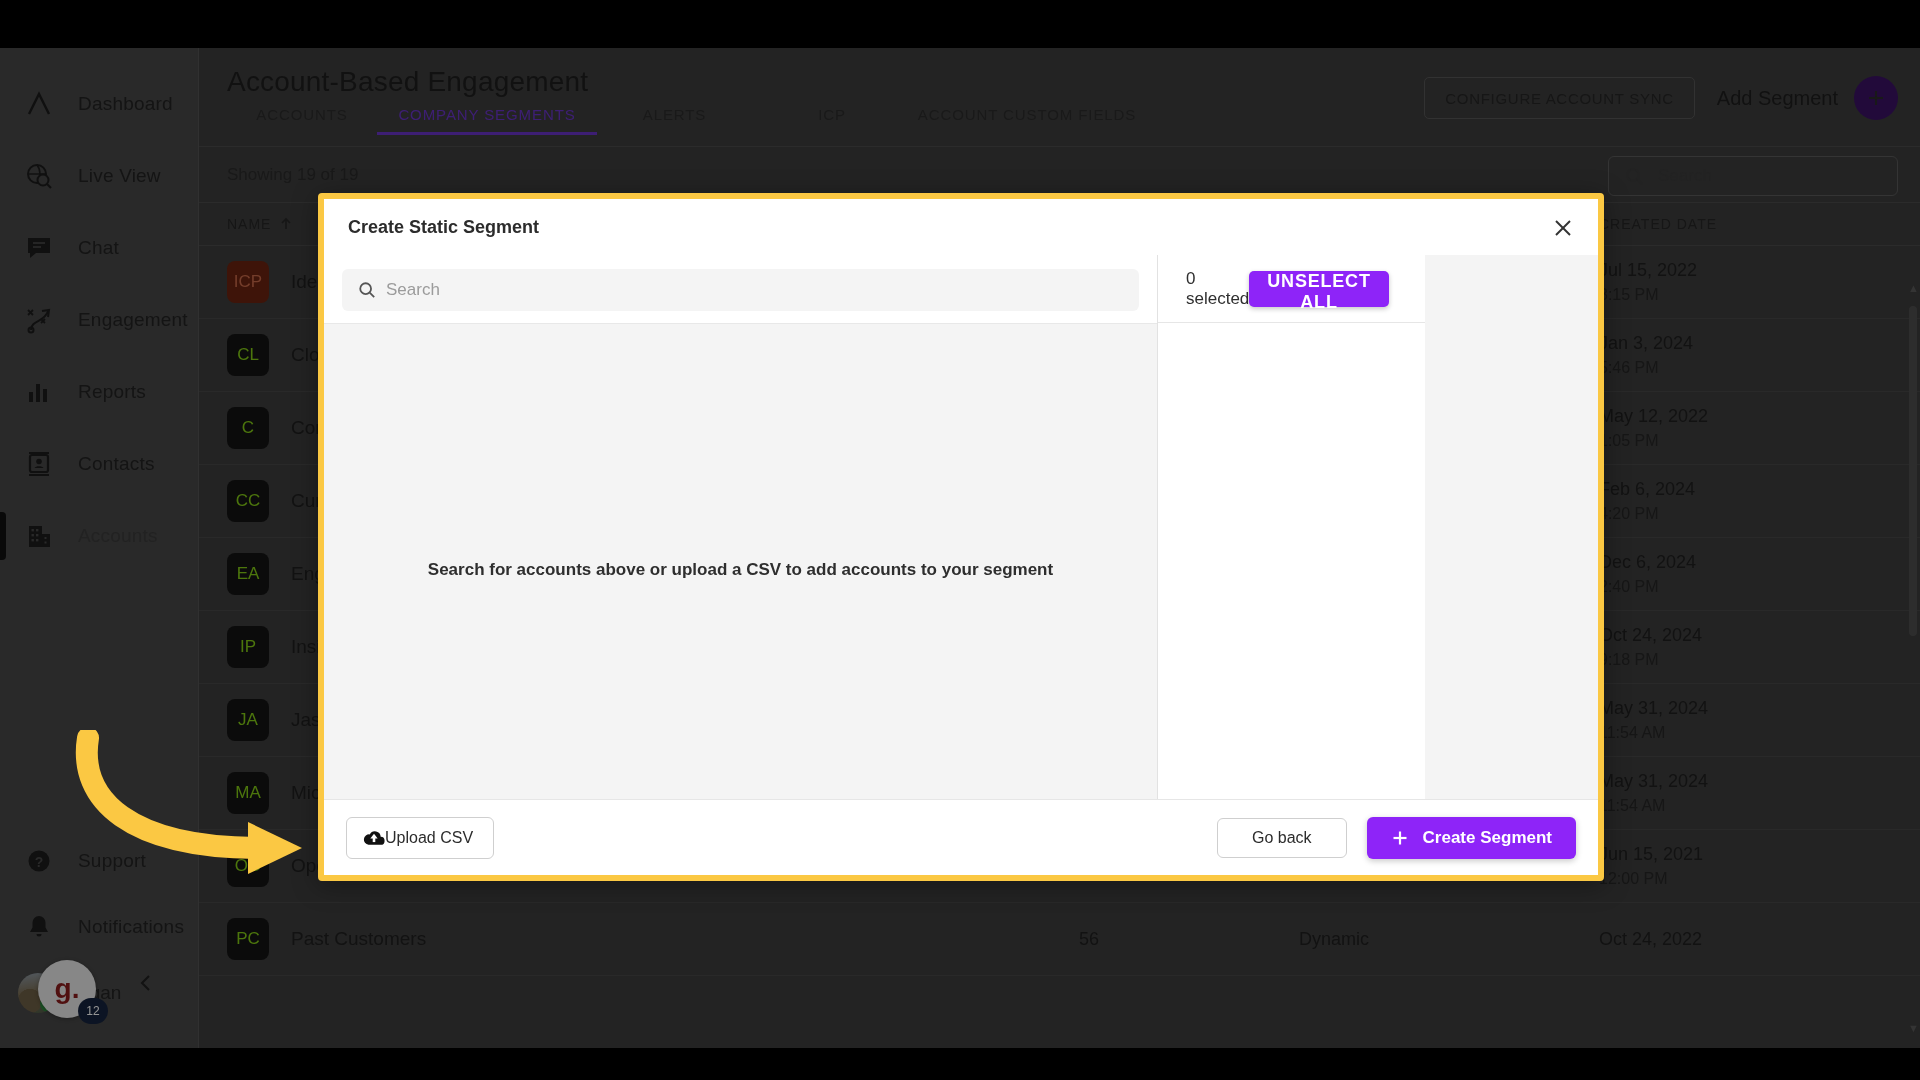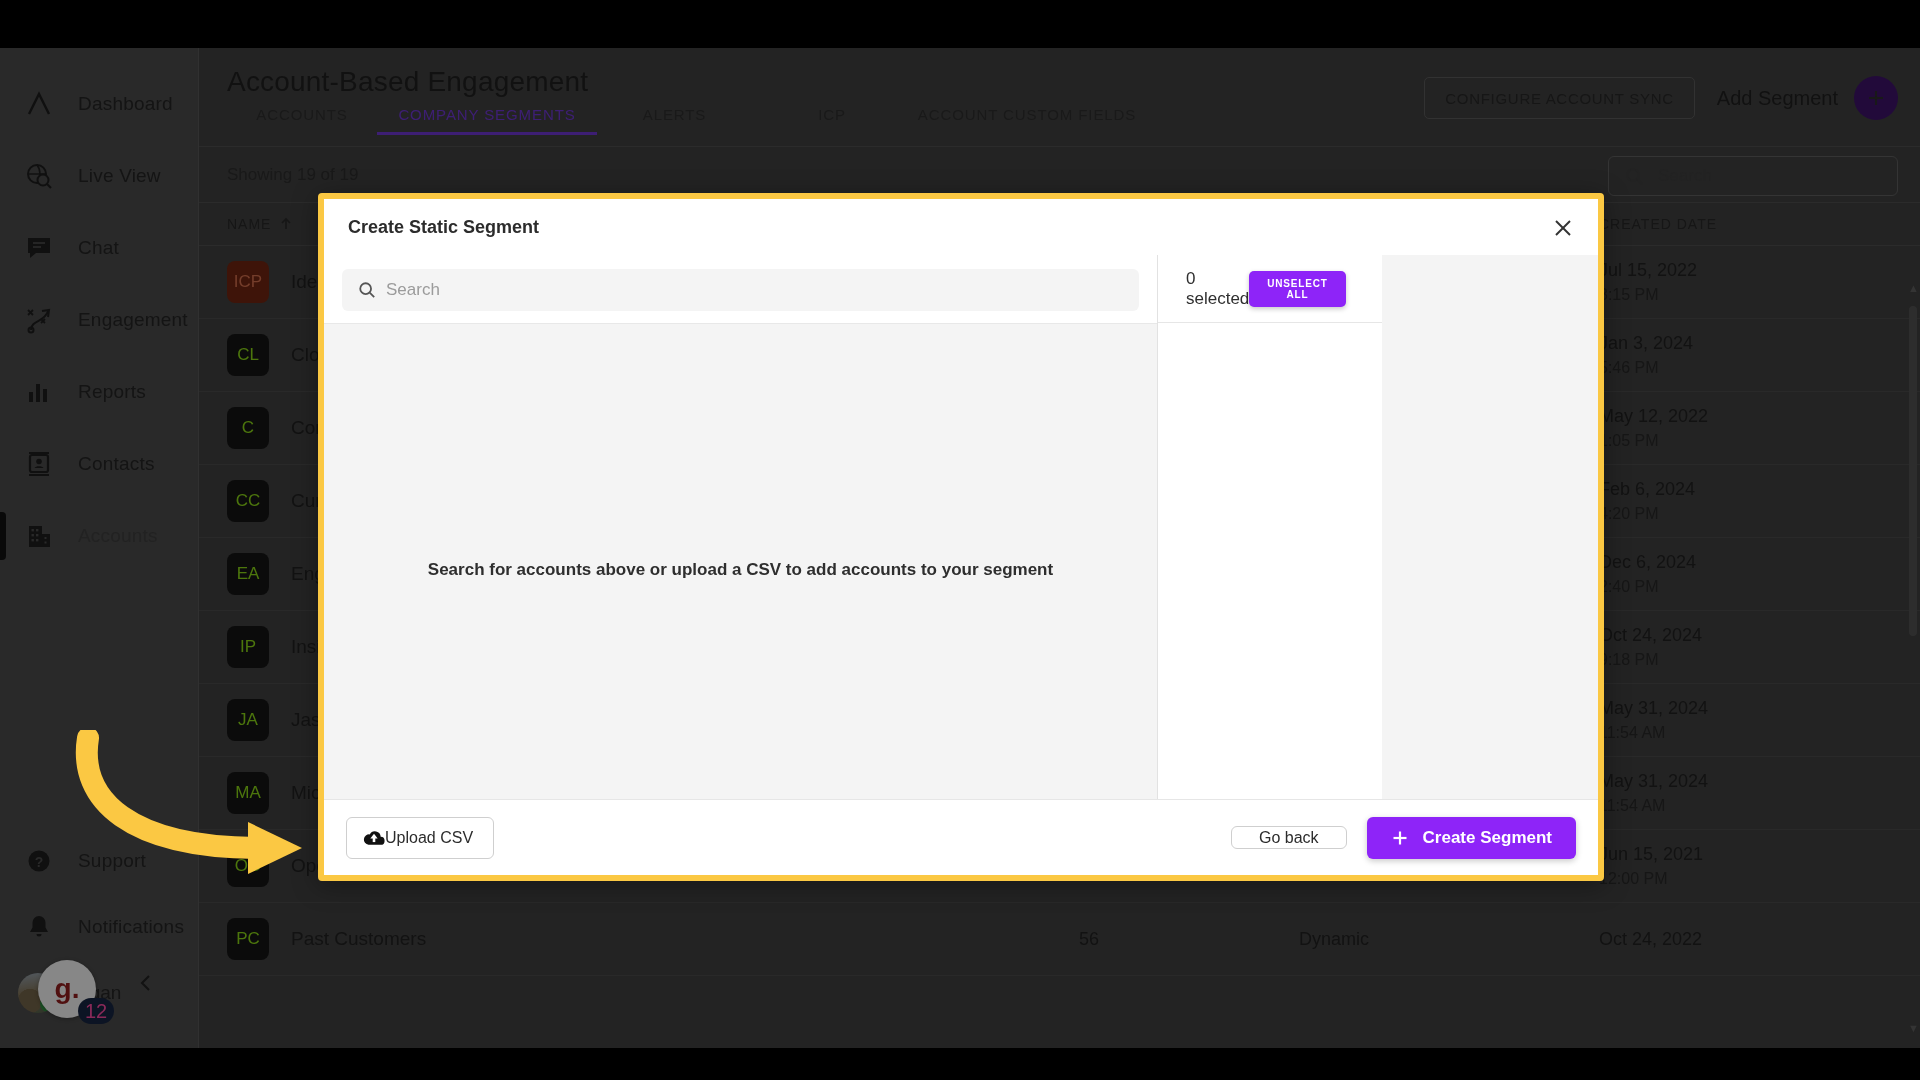--- a/index.html
+++ b/index.html
@@ -88,23 +88,23 @@
     width: 58px; height: 58px; border-radius: 50%;
     background: #e8e8e8;
     display: flex; align-items: center; justify-content: center;
     font-size: 28px; font-weight: bold; color: #8b1d1d;
     z-index: 60;
     box-shadow: 0 1px 4px rgba(0,0,0,.3);
   }
   .chat-badge {
     position: absolute; left: 78px; bottom: 2px;
     min-width: 30px; height: 26px; border-radius: 13px;
-    background: #15233e; color: #ec4899;
+    background: #15233e; color: #ffffff;
     display: flex; align-items: center; justify-content: center;
-    font-size: 20px; z-index: 61;
+    font-size: 12px; z-index: 61;
     padding: 0 7px;
     text-align: center;
   }
   .collapse-btn {
     position: absolute; right: 40px; bottom: 30px;
     width: 26px; height: 26px;
     display: flex; align-items: center; justify-content: center;
     color: #1f1f1f; font-size: 22px;
     cursor: pointer;
   }
@@ -287,21 +287,21 @@
     height: 68px; flex: 0 0 68px;
     display: flex; align-items: center; justify-content: space-between;
     padding: 0 36px 0 28px;
     border-bottom: 1px solid #e6e6e6;
     background: #fff;
   }
   .sel-count { font-size: 17px; color: #2f2f2f; }
   .btn-unselect {
     height: 36px; padding: 0 18px; border: none; border-radius: 5px;
     background: #8E24F8; color: #fff;
-    font-size: 10px; letter-spacing: .8px; font-weight: bold;
+    font-size: 18px; letter-spacing: .8px; font-weight: bold;
     cursor: pointer;
     font-family: "Liberation Sans", sans-serif;
     box-shadow: 0 2px 5px rgba(0,0,0,.22);
   }
   .sel-empty { flex: 1 1 auto; background: #f4f4f4; }
   .modal-foot {
     height: 76px; flex: 0 0 76px;
     display: flex; align-items: center; justify-content: space-between;
     padding: 0 22px;
     border-top: 1px solid #e6e6e6;
@@ -309,21 +309,21 @@
   }
   .btn-upload {
     height: 42px; padding: 0 20px 0 16px;
     border: 1px solid #cfcfcf; border-radius: 6px; background: #fff;
     display: flex; align-items: center; 
     font-size: 16px; color: #2c2c2c; cursor: pointer;
     font-family: "Liberation Sans", sans-serif;
   }
   .foot-right { display: flex; align-items: center; gap: 20px; }
   .btn-goback {
-    height: 23px; padding: 0 27px;
+    height: 40px; padding: 0 34px;
     border: 1px solid #cfcfcf; border-radius: 6px; background: #fff;
     font-size: 16px; color: #2c2c2c; cursor: pointer;
     font-family: "Liberation Sans", sans-serif;
   }
   .btn-create {
     height: 42px; padding: 0 24px;
     border: none; border-radius: 6px; background: #8E24F8; color: #fff;
     font-size: 17px; font-weight: bold; cursor: pointer;
     display: flex; align-items: center; gap: 14px;
     font-family: "Liberation Sans", sans-serif;

